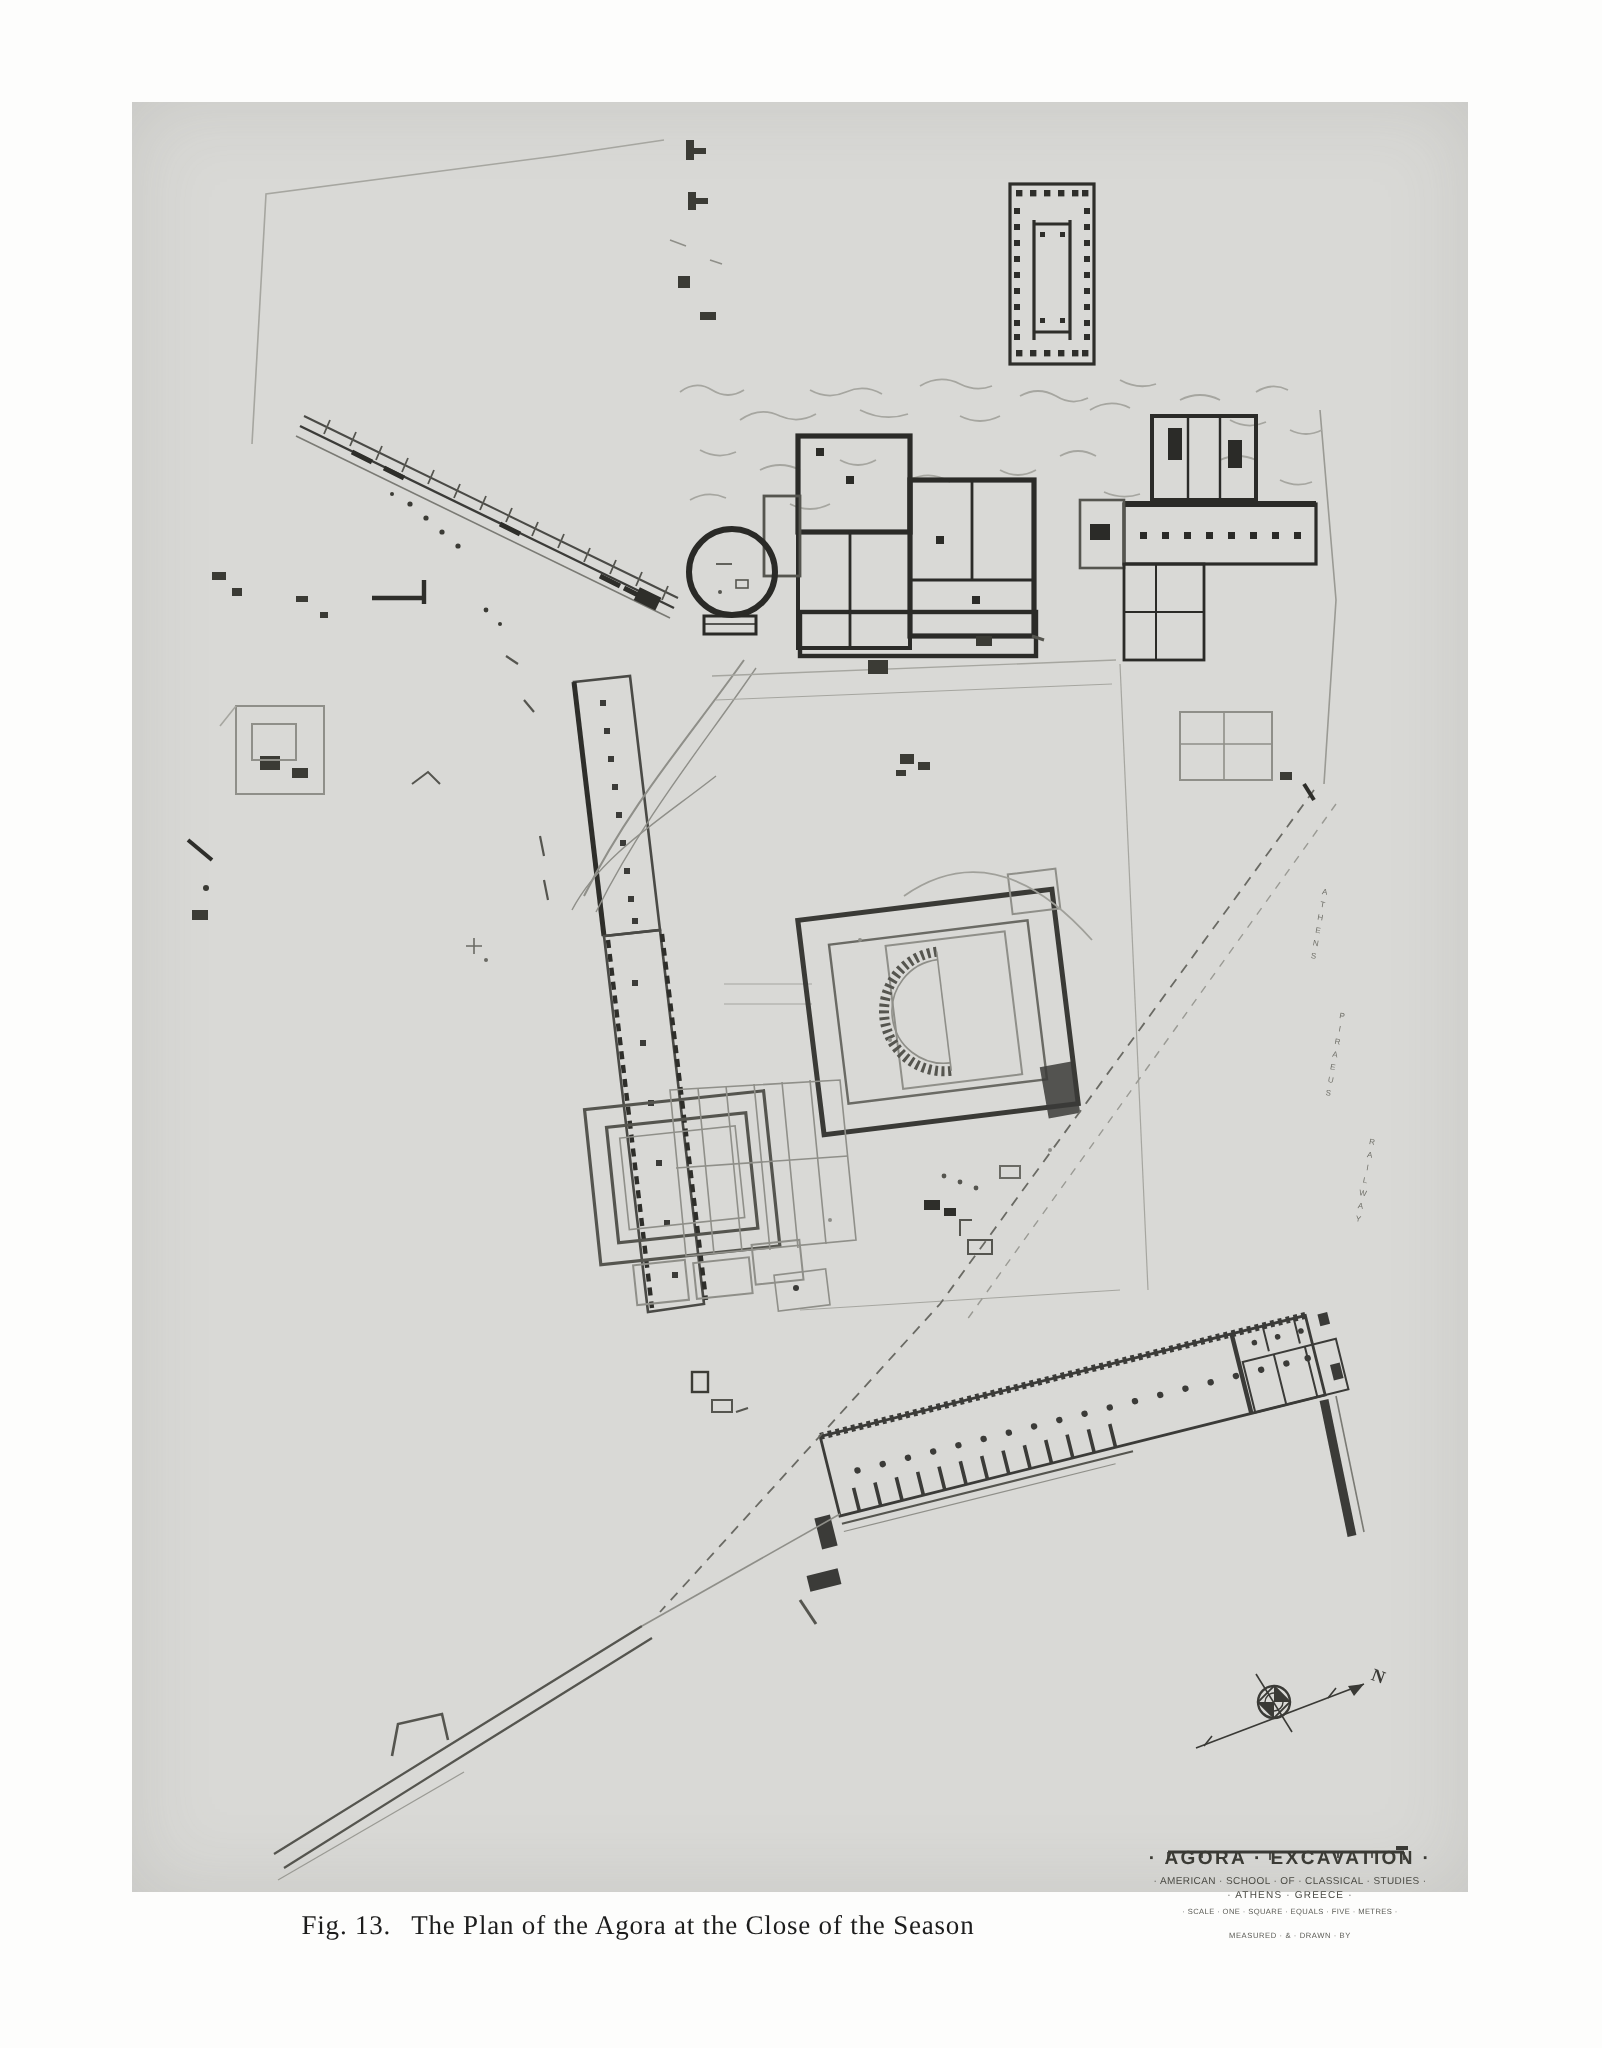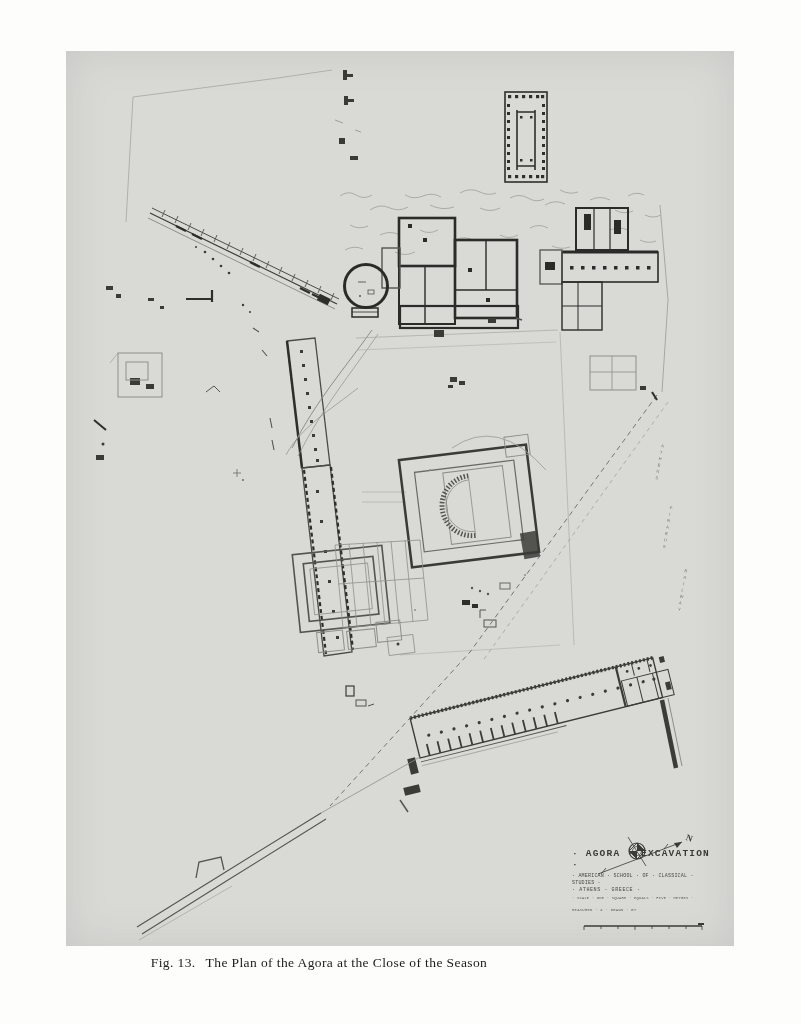--- a/index.html
+++ b/index.html
@@ -13,22 +13,22 @@
     background:#d9d9d6;
     box-shadow:inset 0 0 40px rgba(120,120,115,0.18);
   }
   #plan-svg{position:absolute;left:0;top:0;}
   .caption{
     position:absolute;left:0;top:955px;width:638px;text-align:center;
     font-size:13.5px;color:#1c1c1c;letter-spacing:0.4px;
   }
   .caption .figlabel{margin-right:10px;}
   #title-block{
-    position:absolute;left:572px;top:848px;width:146px;
-    color:#3b3b35;font-family:Liberation Mono, monospace;
+    position:absolute;left:572px;top:924px;width:146px;text-align:center;
+    color:#3b3b35;font-family:Liberation Sans, sans-serif;
   }
   #title-block .tb-title{font-size:9.5px;font-weight:700;letter-spacing:1.2px;line-height:11px;}
   #title-block .tb-line2{font-size:5px;letter-spacing:0.2px;line-height:7px;margin-top:3px;color:#4a4a44;}
   #title-block .tb-line3{font-size:5px;letter-spacing:0.6px;line-height:7px;color:#4a4a44;}
   #title-block .tb-scale{font-size:3.8px;letter-spacing:0.2px;line-height:5px;margin-top:2px;color:#5a5a54;}
   #title-block .tb-credit{font-size:3.8px;letter-spacing:0.3px;line-height:5px;margin-top:7px;color:#5a5a54;}
   .vword{
     position:absolute;writing-mode:vertical-rl;text-orientation:upright;
     font-size:4px;letter-spacing:1.5px;color:#6f6f68;
     font-family:"Liberation Sans","DejaVu Sans",sans-serif;

